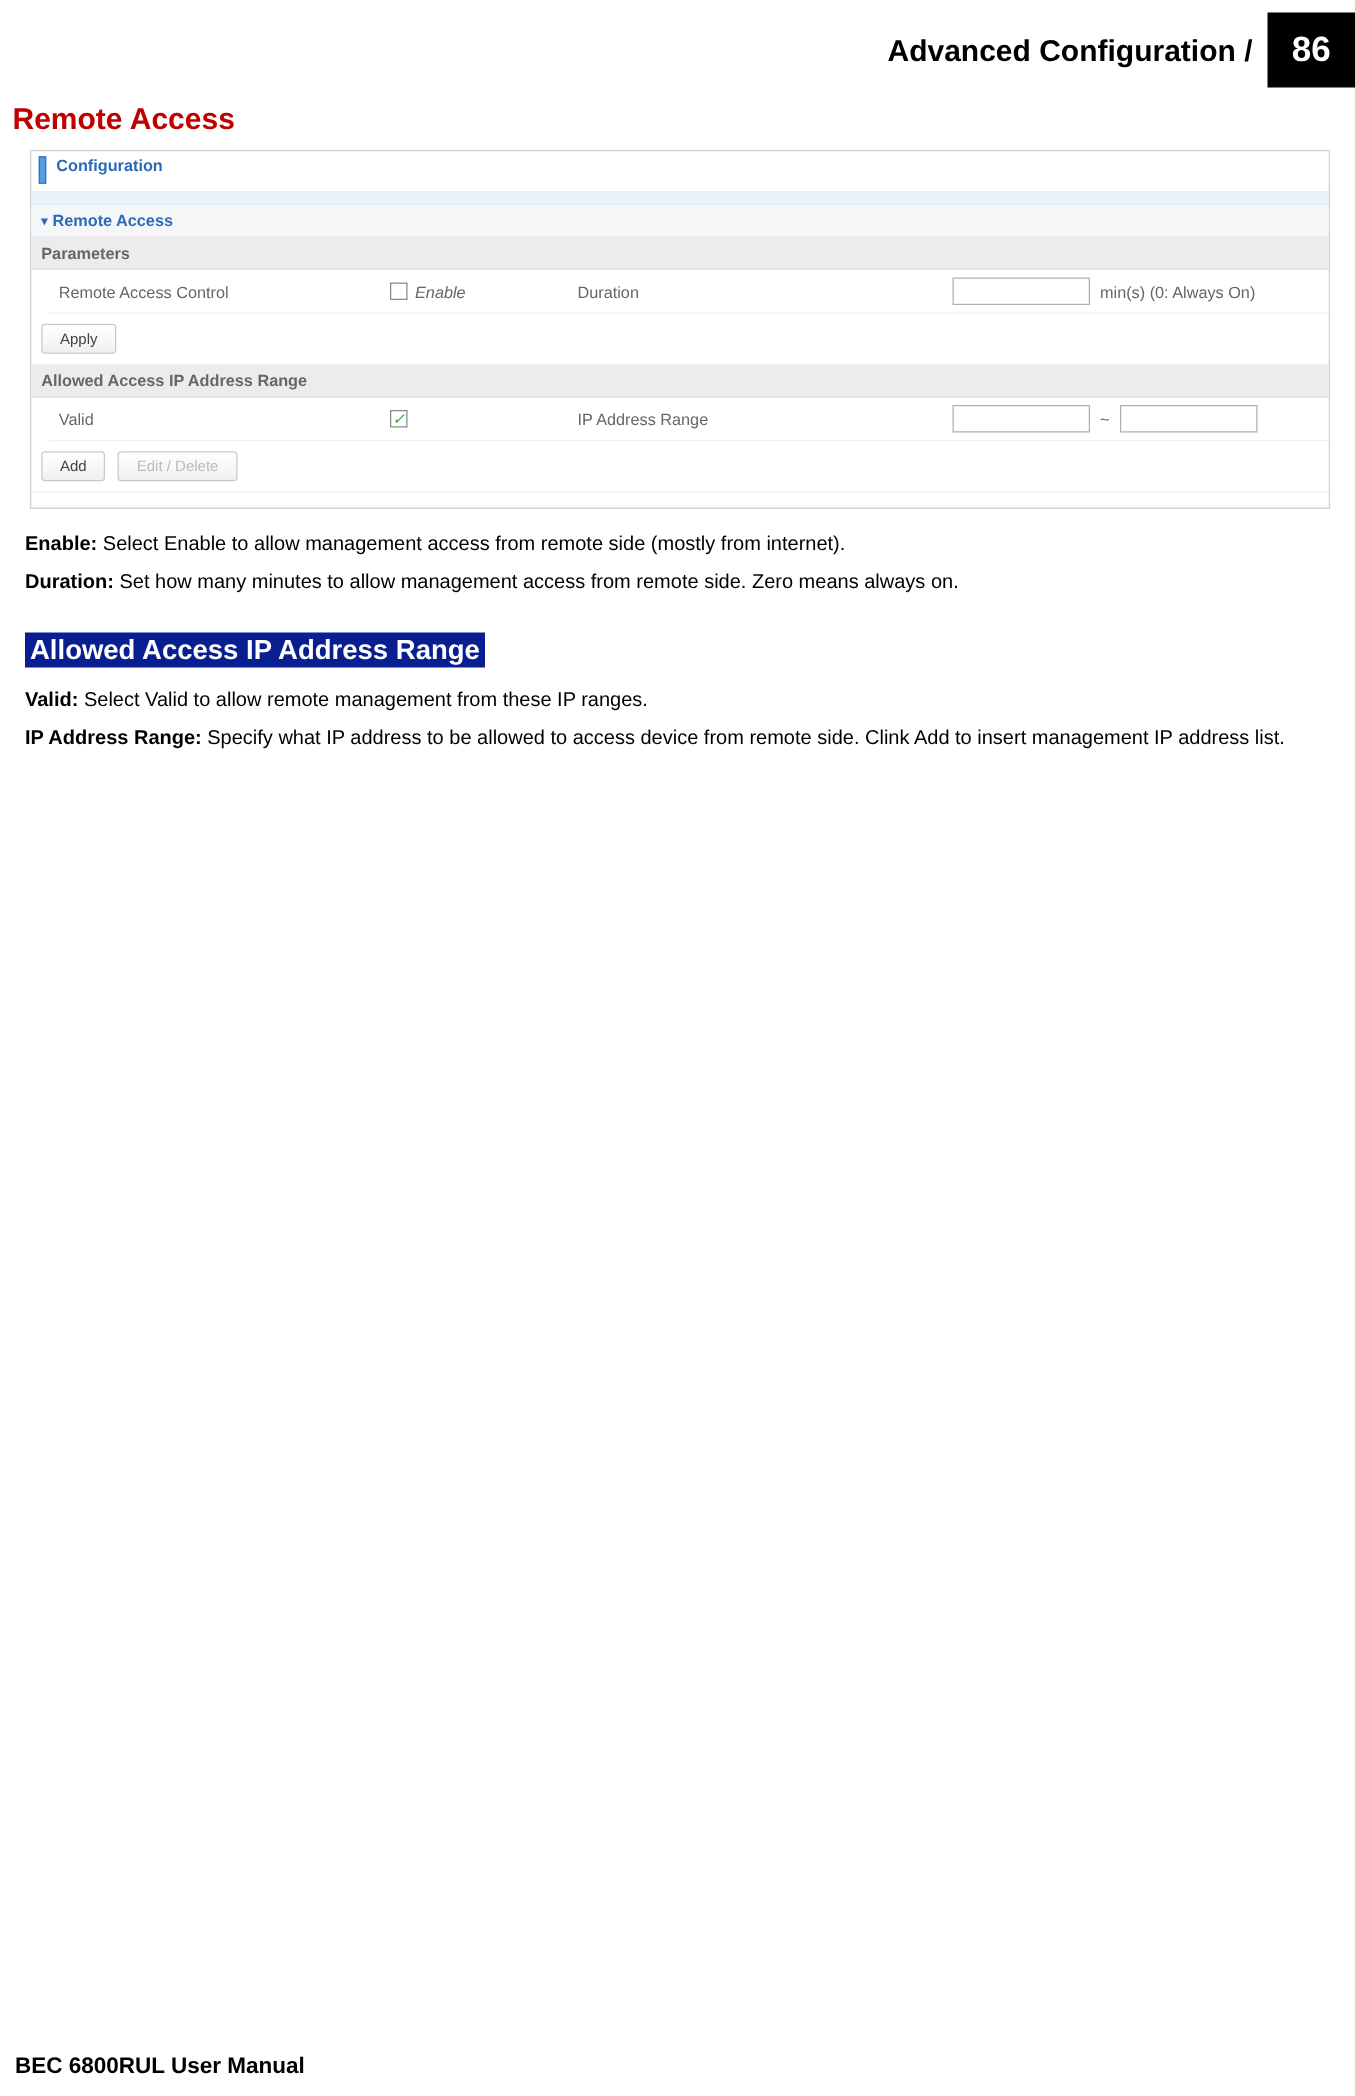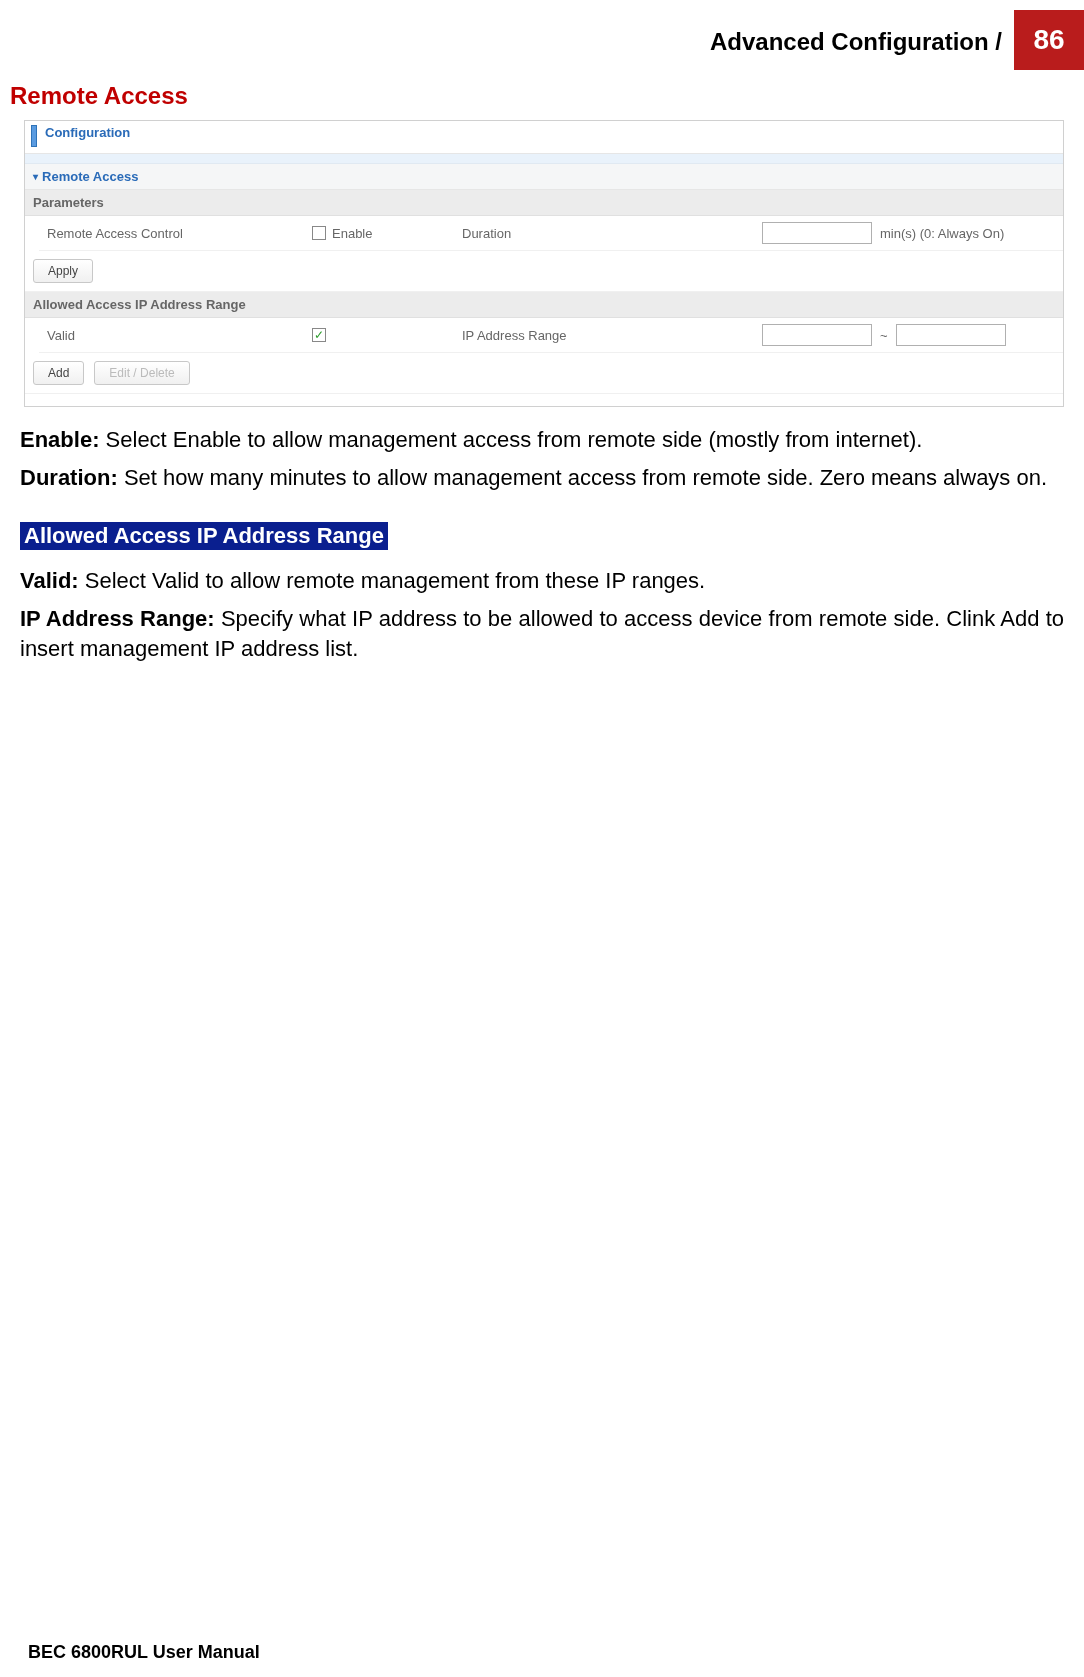--- a/index.html
+++ b/index.html
@@ -19,21 +19,21 @@
     }
     .header-title {
       text-align: right;
       font-weight: bold;
       font-size: 24px;
       line-height: 1.3;
       padding-right: 12px;
       padding-top: 4px;
     }
     .page-badge {
-      background: #b91c1c;
+      background: #000000;
       color: #fff;
       font-weight: bold;
       font-size: 28px;
       width: 70px;
       height: 60px;
       display: flex;
       align-items: center;
       justify-content: center;
       margin-right: 0;
     }
@@ -97,21 +97,21 @@
     }
     .form-row {
       display: flex;
       align-items: center;
       padding: 6px 8px;
       border-bottom: 1px solid #f0f0f0;
       min-height: 32px;
       margin-left: 14px;
     }
     .col-label { width: 265px; color: #666; }
-    .col-check { width: 150px; display: flex; align-items: center; gap: 6px; color: #666; }
+    .col-check { width: 150px; display: flex; align-items: center; gap: 6px; color: #666; font-style: italic; }
     .col-dur   { width: 300px; color: #666; }
     .col-input { flex: 1; display: flex; align-items: center; gap: 8px; color: #666; }
     .txt-input {
       border: 1px solid #b0b0b0;
       height: 22px;
       width: 110px;
       background: #fff;
     }
     .ip-input {
       border: 1px solid #b0b0b0;
@@ -144,39 +144,39 @@
       border: 1px solid #888;
       background: #fff;
       display: inline-flex;
       align-items: center;
       justify-content: center;
       font-size: 12px;
       line-height: 1;
       color: #2f9e2f;
     }
     .body-text {
-      font-size: 22px;
+      font-size: 16px;
       line-height: 1.35;
       margin: 8px 10px;
       text-align: justify;
     }
     .body-text .bold { font-weight: bold; }
     .highlight-heading {
       display: inline-block;
       background: #0a1f8f;
       color: #fff;
       font-weight: bold;
       font-size: 22px;
       padding: 1px 4px;
       margin: 22px 10px 8px 10px;
     }
     .footer {
       position: absolute;
       bottom: 14px;
-      left: 28px;
+      left: 12px;
       font-weight: bold;
       font-size: 18px;
     }
     .tilde { color: #666; }
   </style>
 </head>
 <body>
 
 <div class="header">
   <div class="header-title">

